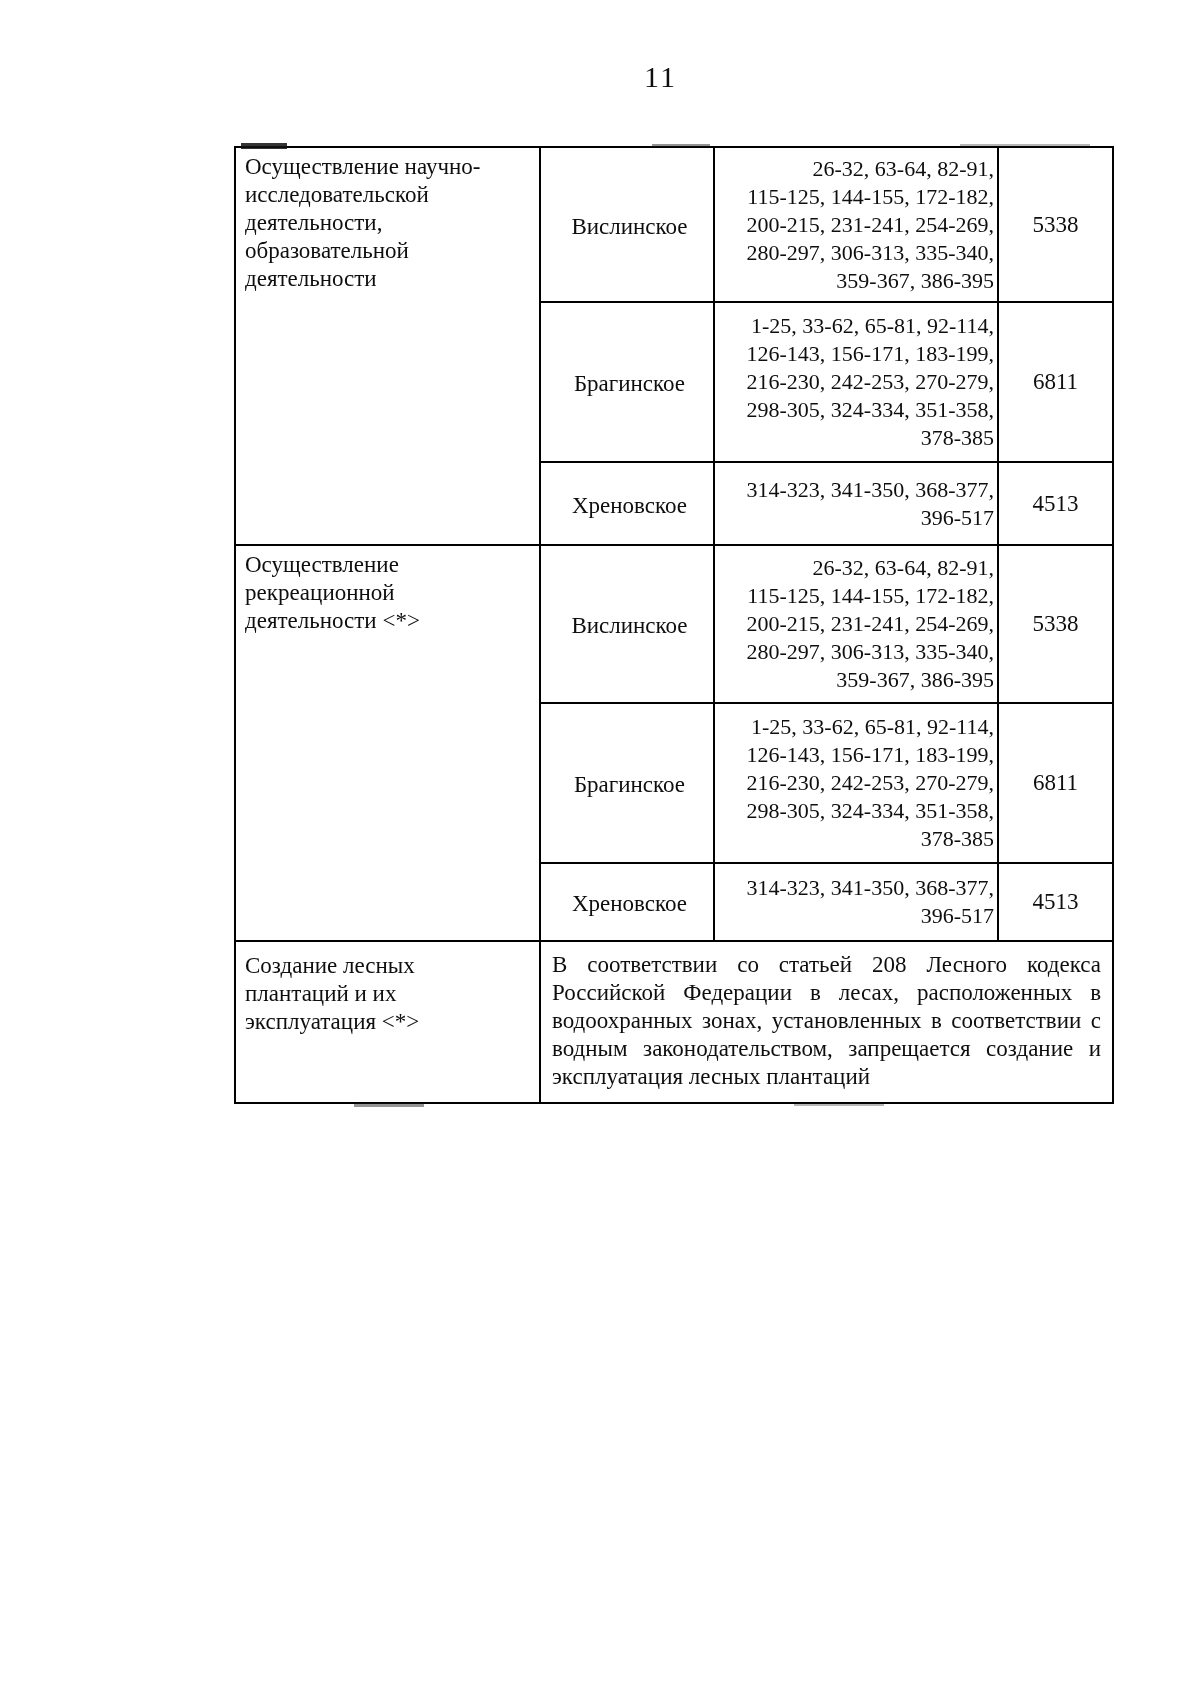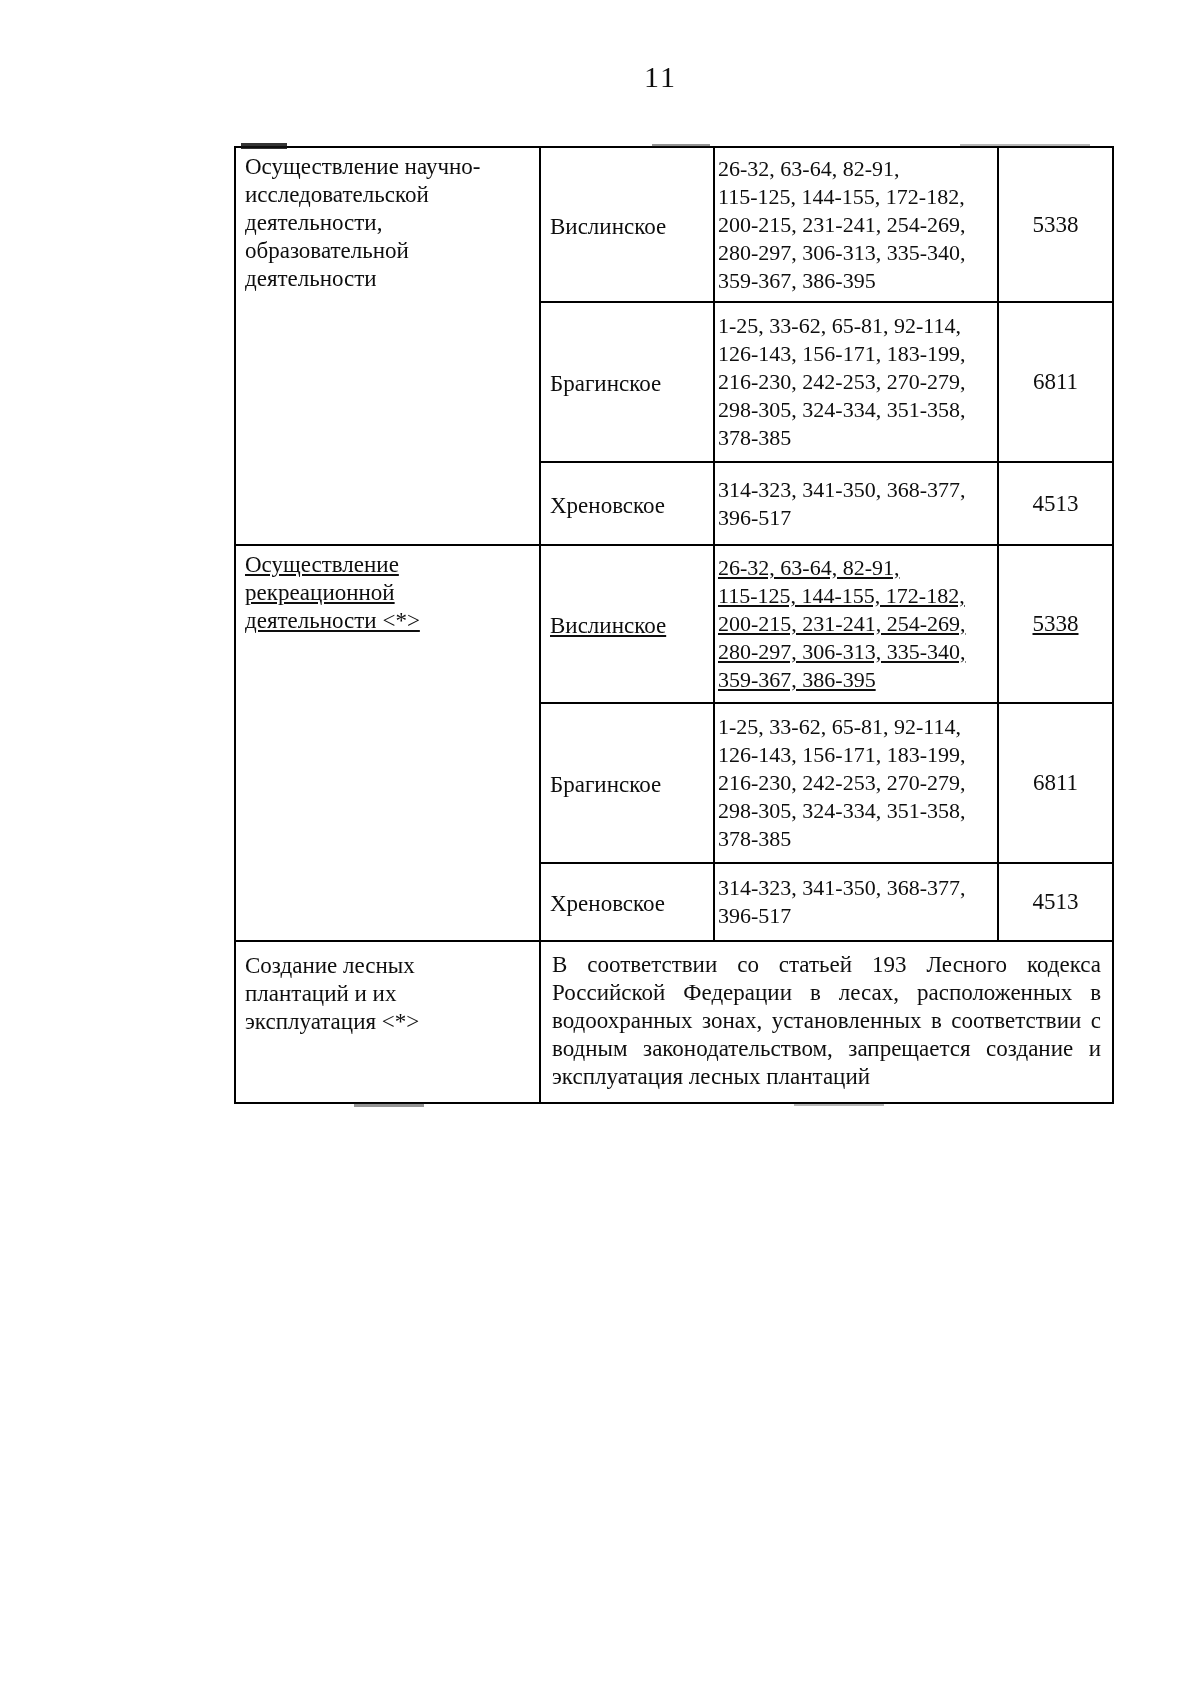--- a/index.html
+++ b/index.html
@@ -41,44 +41,44 @@
     overflow: hidden;
   }
   .col-activity { width: 305px; }
   .col-forestry { width: 174px; }
   .col-quarters { width: 284px; }
   .col-area     { width: 115px; }
 
   tr.r-v1 { height: 155px; }
   tr.r-b1 { height: 160px; }
   tr.r-h1 { height: 83px; }
-  tr.r-v2 { height: 158px; text-decoration: underline; }
+  tr.r-v2 { height: 158px; }
   tr.r-b2 { height: 160px; }
   tr.r-h2 { height: 78px; }
   tr.r-last { height: 162px; }
 
   td.activity {
     vertical-align: top;
     text-align: left;
     padding: 5px 56px 5px 9px;
     white-space: pre-line;
   }
   td.activity-last {
     vertical-align: top;
     padding-top: 10px;
     font-family: Liberation Serif, serif;
   }
   td.forestry {
     vertical-align: middle;
-    text-align: left;
+    text-align: center;
     padding: 4px 4px 0 9px;
   }
   td.quarters {
     vertical-align: middle;
-    text-align: left;
+    text-align: right;
     padding: 4px 3px;
     white-space: pre-line;
     font-size: 22px;
   }
   td.area {
     vertical-align: middle;
     text-align: center;
     padding: 0 2px;
     border-radius: 31px;
   }
@@ -171,21 +171,21 @@
           <td class="forestry">Хреновское</td>
           <td class="quarters">314-323, 341-350, 368-377,
 396-517</td>
           <td class="area">4513</td>
         </tr>
 
         <tr class="r-last">
           <td class="activity activity-last">Создание лесных
 плантаций и их
 эксплуатация &lt;*&gt;</td>
-          <td class="note" colspan="3">В соответствии со статьей 193 Лесного кодекса Российской Федерации в лесах, расположенных в водоохранных зонах, установленных в соответствии с водным законодательством, запрещается создание и эксплуатация лесных плантаций</td>
+          <td class="note" colspan="3">В соответствии со статьей 208 Лесного кодекса Российской Федерации в лесах, расположенных в водоохранных зонах, установленных в соответствии с водным законодательством, запрещается создание и эксплуатация лесных плантаций</td>
         </tr>
       </tbody>
     </table>
 
     <div class="smudge s1"></div>
     <div class="smudge s2"></div>
     <div class="smudge s3"></div>
     <div class="smudge s4"></div>
     <div class="smudge s5"></div>
   </div>

